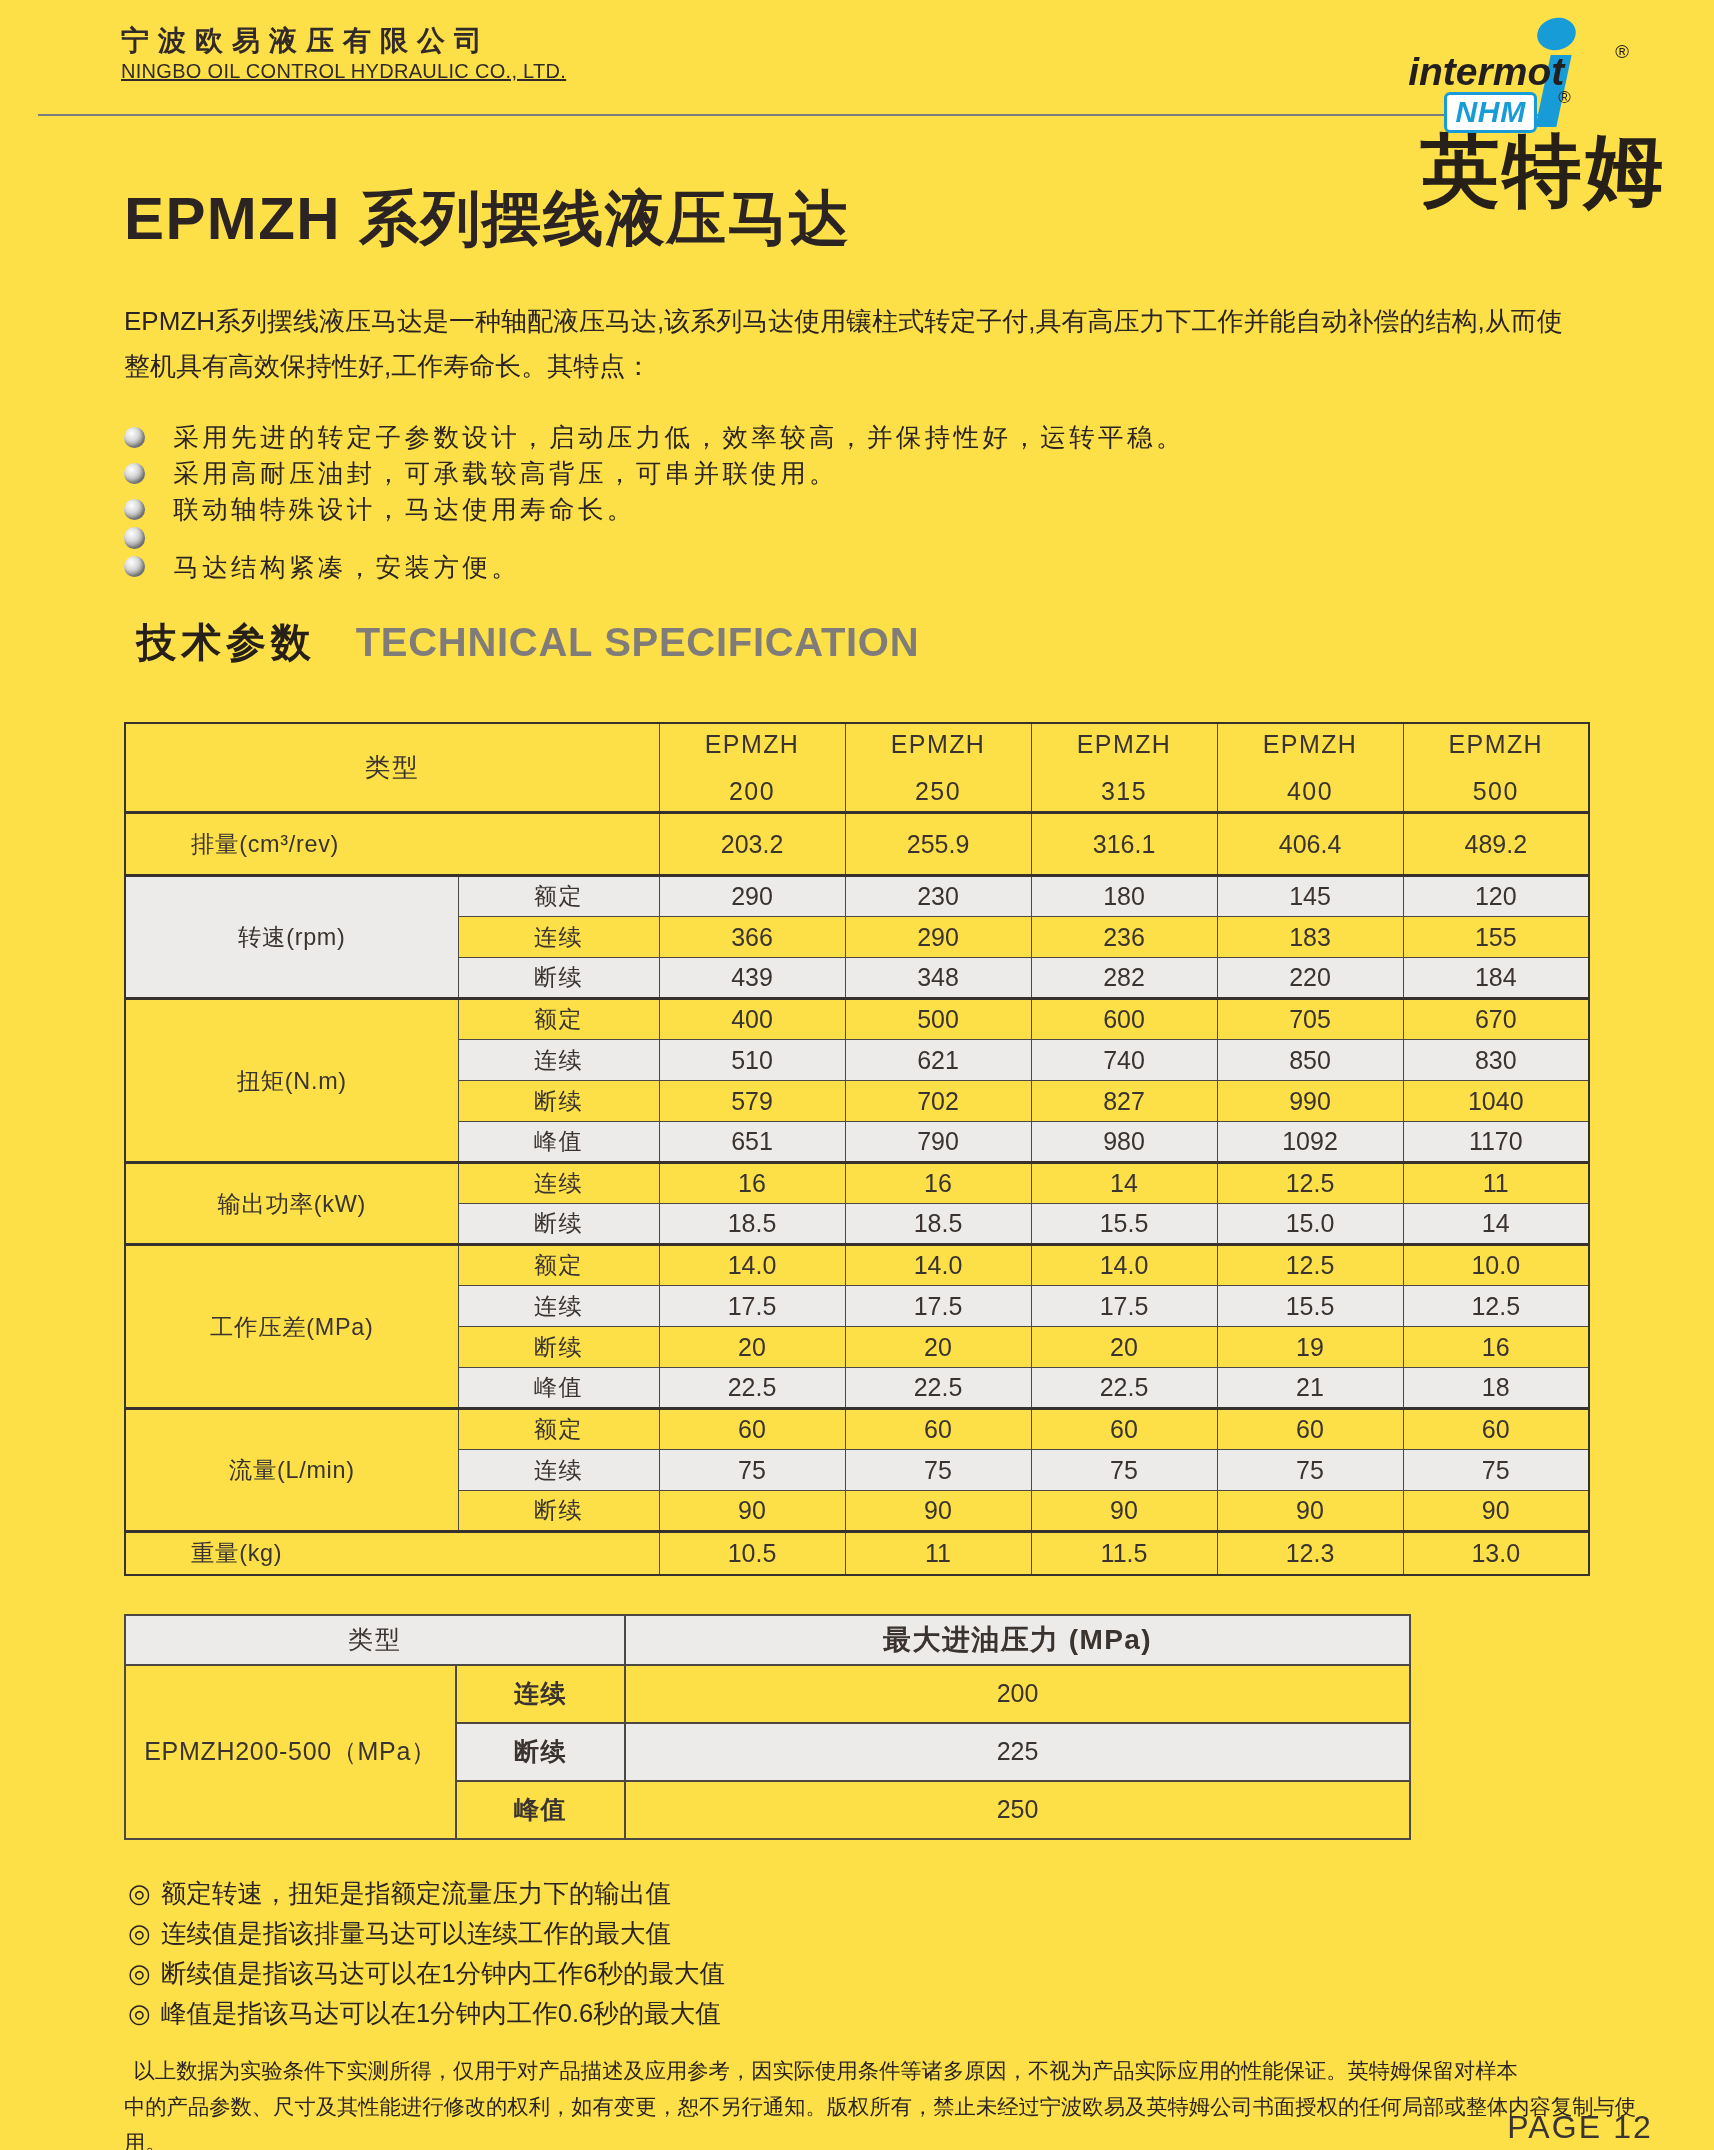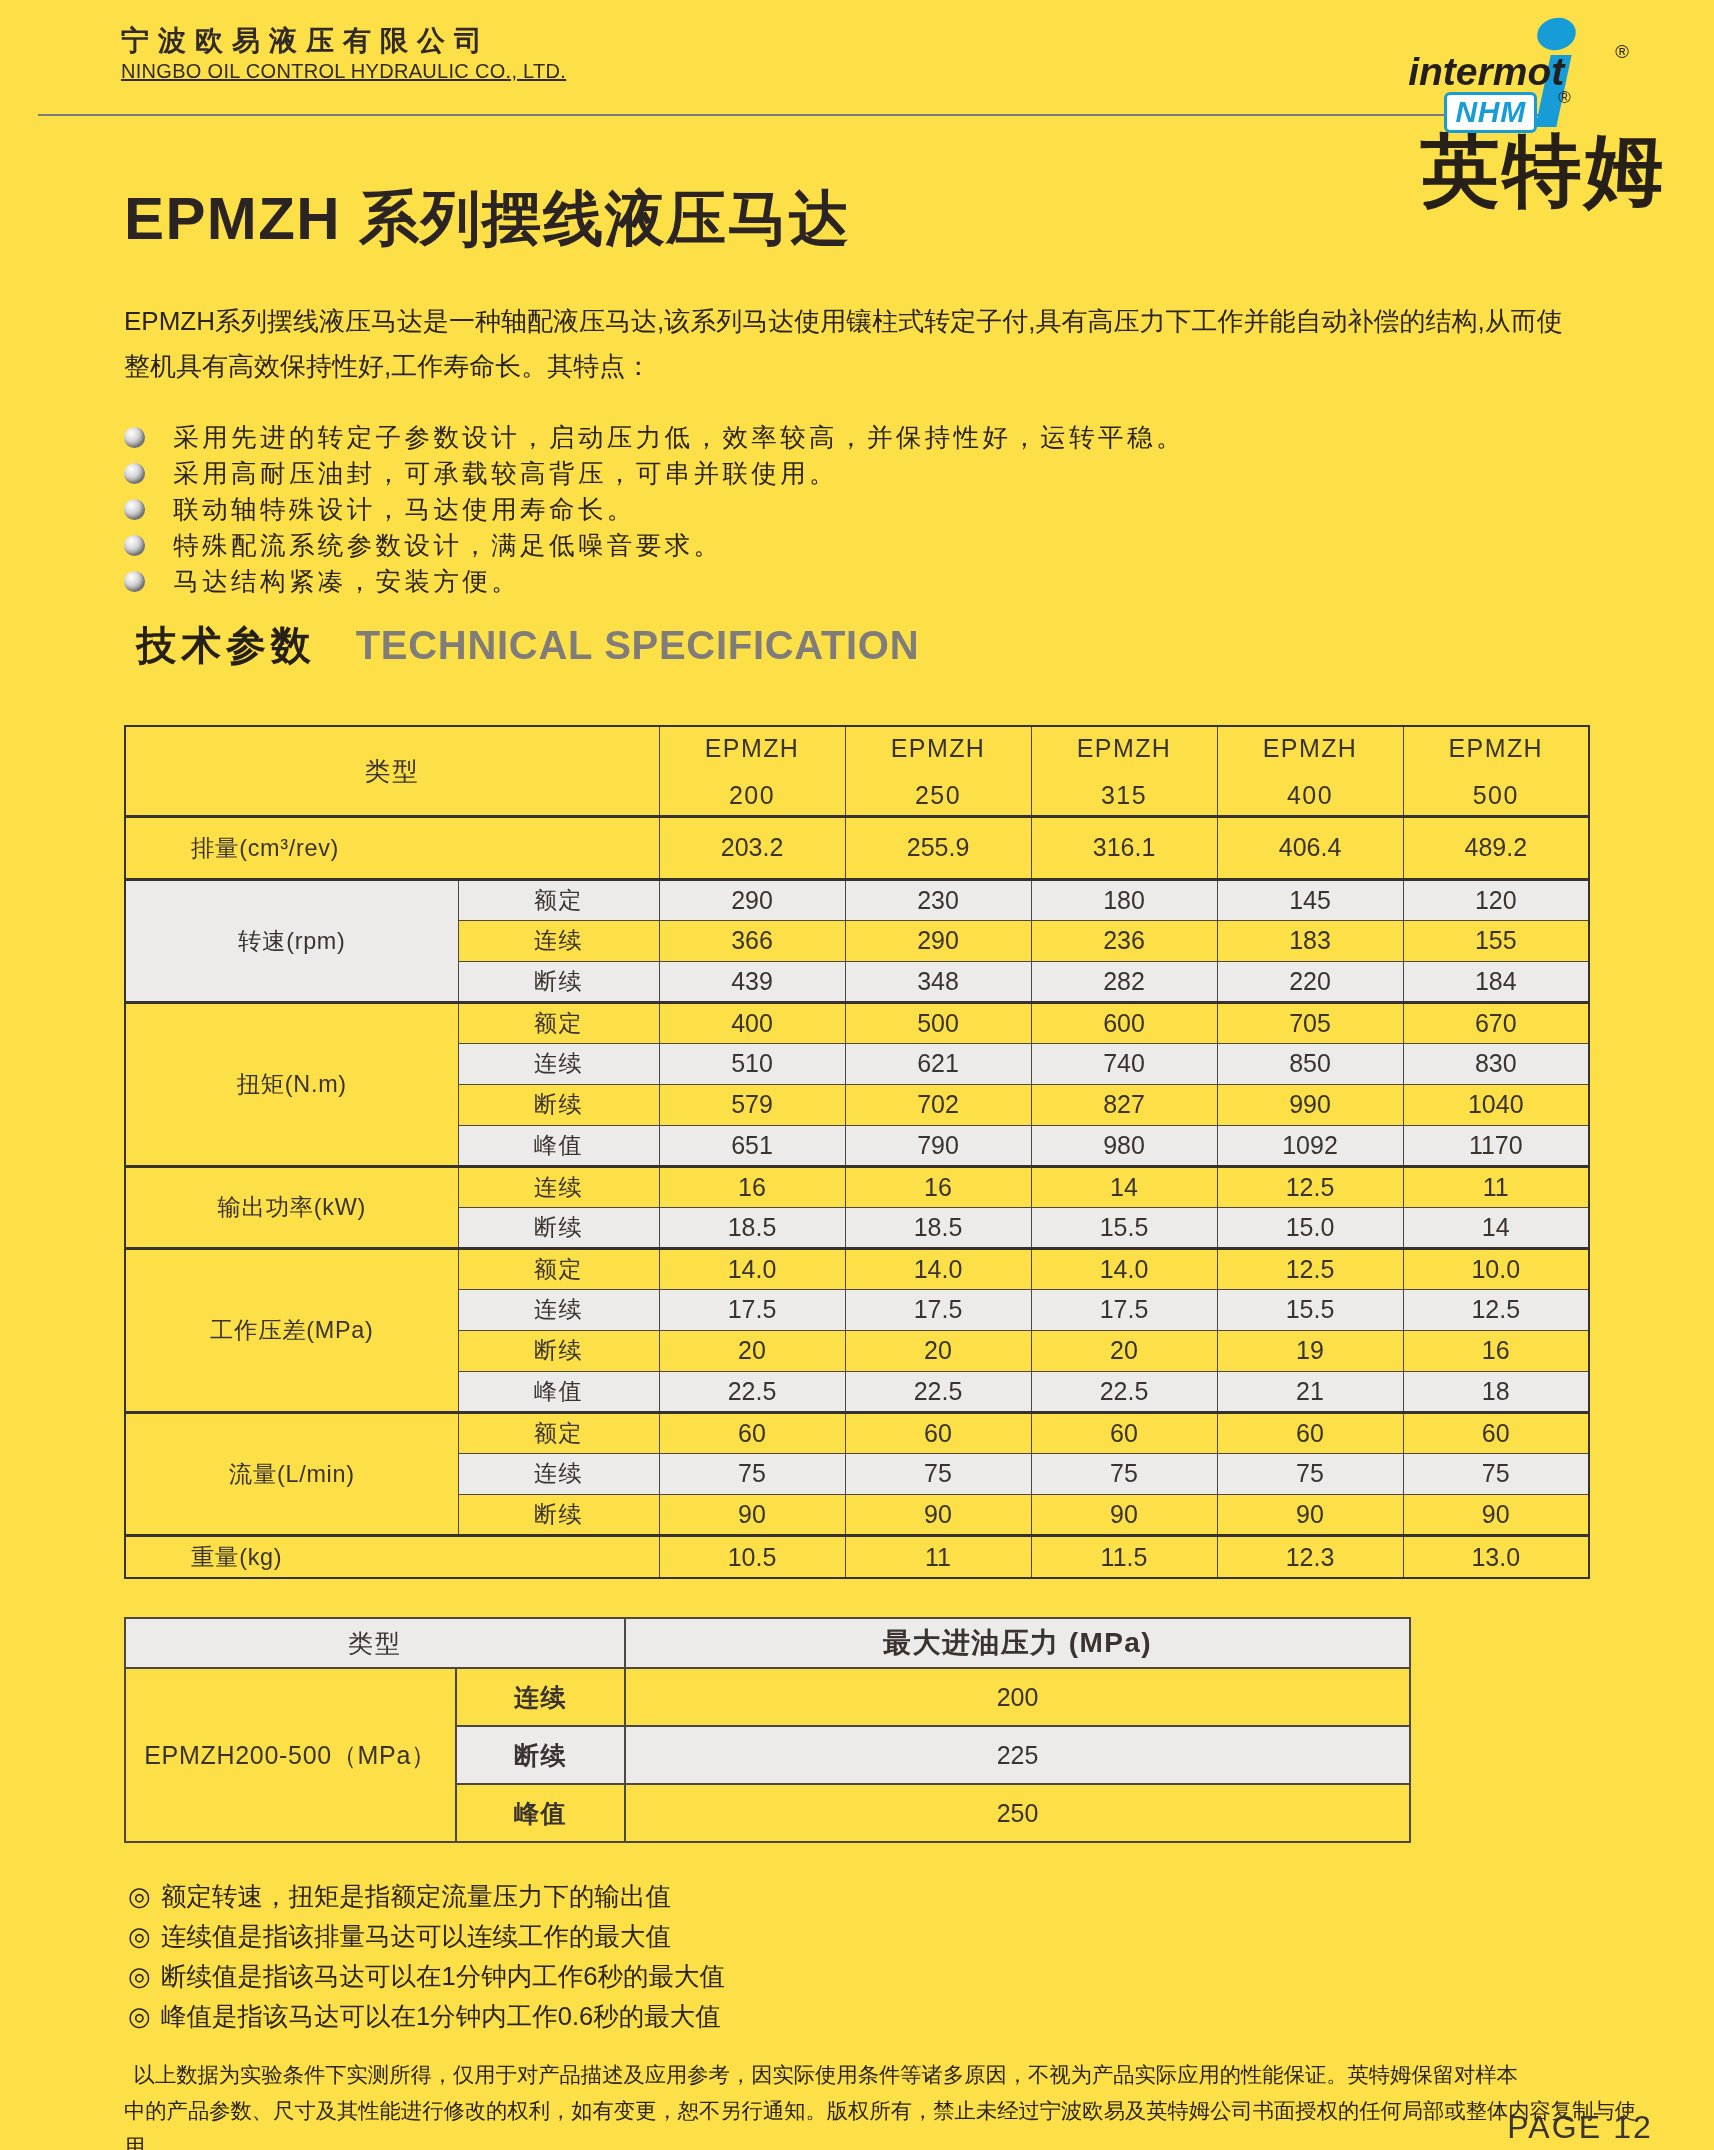--- a/index.html
+++ b/index.html
@@ -28,21 +28,21 @@
   .hdr-rule{margin:1.4px 0 0 38px;width:1515px;border-top:2.8px solid #7d7d7d;}
   
   .main{padding:0 59px 0 124px;}
   .title{font-size:60px;font-weight:bold;margin:63px 0 0 0;letter-spacing:1.4px;color:#2b2422;}
   .intro{margin-top:39px;width:1549px;font-size:26px;line-height:45px;}
   .features{margin-top:30px;}
   .feature{display:flex;align-items:center;gap:28px;font-size:25.5px;letter-spacing:3.4px;line-height:36px;}
   .sphere{width:21.3px;height:21.3px;border-radius:50%;flex:none;
           background:radial-gradient(circle at 35% 30%, #ffffff 0%, #d9d9d9 35%, #939393 70%, #b9b9b9 100%);
           box-shadow:inset -2.1px -2.1px 3.4px rgba(0,0,0,0.28);}
-  .section-heading{margin-top:19px;padding-left:12.4px;font-size:40px;white-space:nowrap;}
+  .section-heading{margin-top:30px;padding-left:12.4px;font-size:40px;white-space:nowrap;}
   .sh-cn{font-weight:bold;color:#262019;letter-spacing:4.8px;}
   .sh-en{font-weight:bold;color:#807c7a;margin-left:29px;letter-spacing:0.7px;}
   
   table{border-collapse:collapse;table-layout:fixed;}
   td{border:1.4px solid #4e4844;text-align:center;vertical-align:middle;color:#3a332f;padding:0;}
   .spec-table{margin-top:52px;width:1464px;border:2.1px solid #38322f;}
   .spec-table tr{height:41px;}
   .spec-table tr.head-row{height:90px;}
   .spec-table tr.row-tall{height:63px;}
   .spec-table tr.row-weight{height:43px;}
@@ -115,21 +115,20 @@
       <div class="feature">
         <span class="sphere"></span>
         <span>采用高耐压油封，可承载较高背压，可串并联使用。</span>
       </div>
       <div class="feature">
         <span class="sphere"></span>
         <span>联动轴特殊设计，马达使用寿命长。</span>
       </div>
       <div class="feature">
         <span class="sphere"></span>
-        <span>特殊配流系统参数设计，满足低噪音要求。</span>
       </div>
       <div class="feature">
         <span class="sphere"></span>
         <span>马达结构紧凑，安装方便。</span>
       </div>
     </div>
 
     <div class="section-heading">
       <span class="sh-cn">技术参数</span>
       <span class="sh-en">TECHNICAL SPECIFICATION</span>

